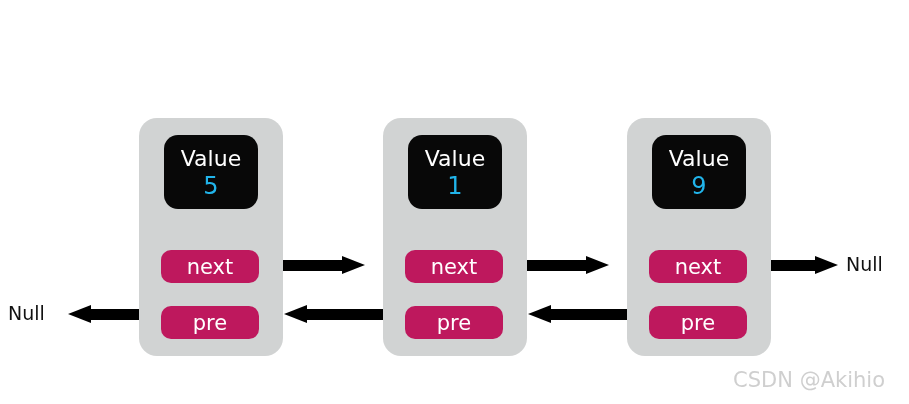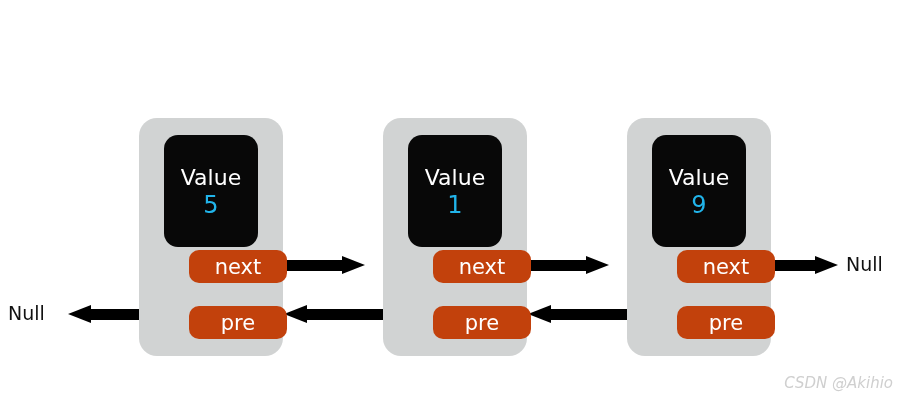--- a/index.html
+++ b/index.html
@@ -41,21 +41,21 @@
     background: #d1d3d3;
     border-radius: 18px;
   }
 
   
   .value-box {
     position: absolute;
     left: 25px;
     top: 17px;
     width: 94px;
-    height: 112px;
+    height: 74px;
     background: #080808;
     border-radius: 14px;
     display: flex;
     flex-direction: column;
     align-items: center;
     justify-content: center;
     box-sizing: border-box;
     padding-top: 2px;
   }
   .value-label {
@@ -68,28 +68,27 @@
     font-size: 24px;
     line-height: 28px;
   }
 
   
   .pill {
     position: absolute;
     left: 22px;
     width: 98px;
     height: 33px;
-    background: #c2410c;
+    background: #be185d;
     border-radius: 10px;
     display: flex;
     align-items: center;
     justify-content: center;
     color: #ffffff;
     font-size: 21px;
-    margin-left: 28px;
   }
   .pill.next { top: 132px; }
   .pill.pre  { top: 188px; }
 
   
   .arrow {
     position: absolute;
     height: 18px;
   }
   .arrow .shaft {
@@ -127,26 +126,25 @@
   .null-label {
     position: absolute;
     font-size: 19px;
     color: #111111;
     white-space: nowrap;
   }
 
   
   .watermark {
     position: absolute;
-    right: 16px;
+    right: 24px;
     bottom: 12px;
-    font-size: 15px;
+    font-size: 21px;
     color: #cfcfcf;
     white-space: nowrap;
-    font-style: italic;
   }
 </style>
 </head>
 <body>
 
 <div id="canvas">
 
 
   <div class="arrow right" style="left:253px; top:256px; width:112px;">
     <div class="shaft"></div>

